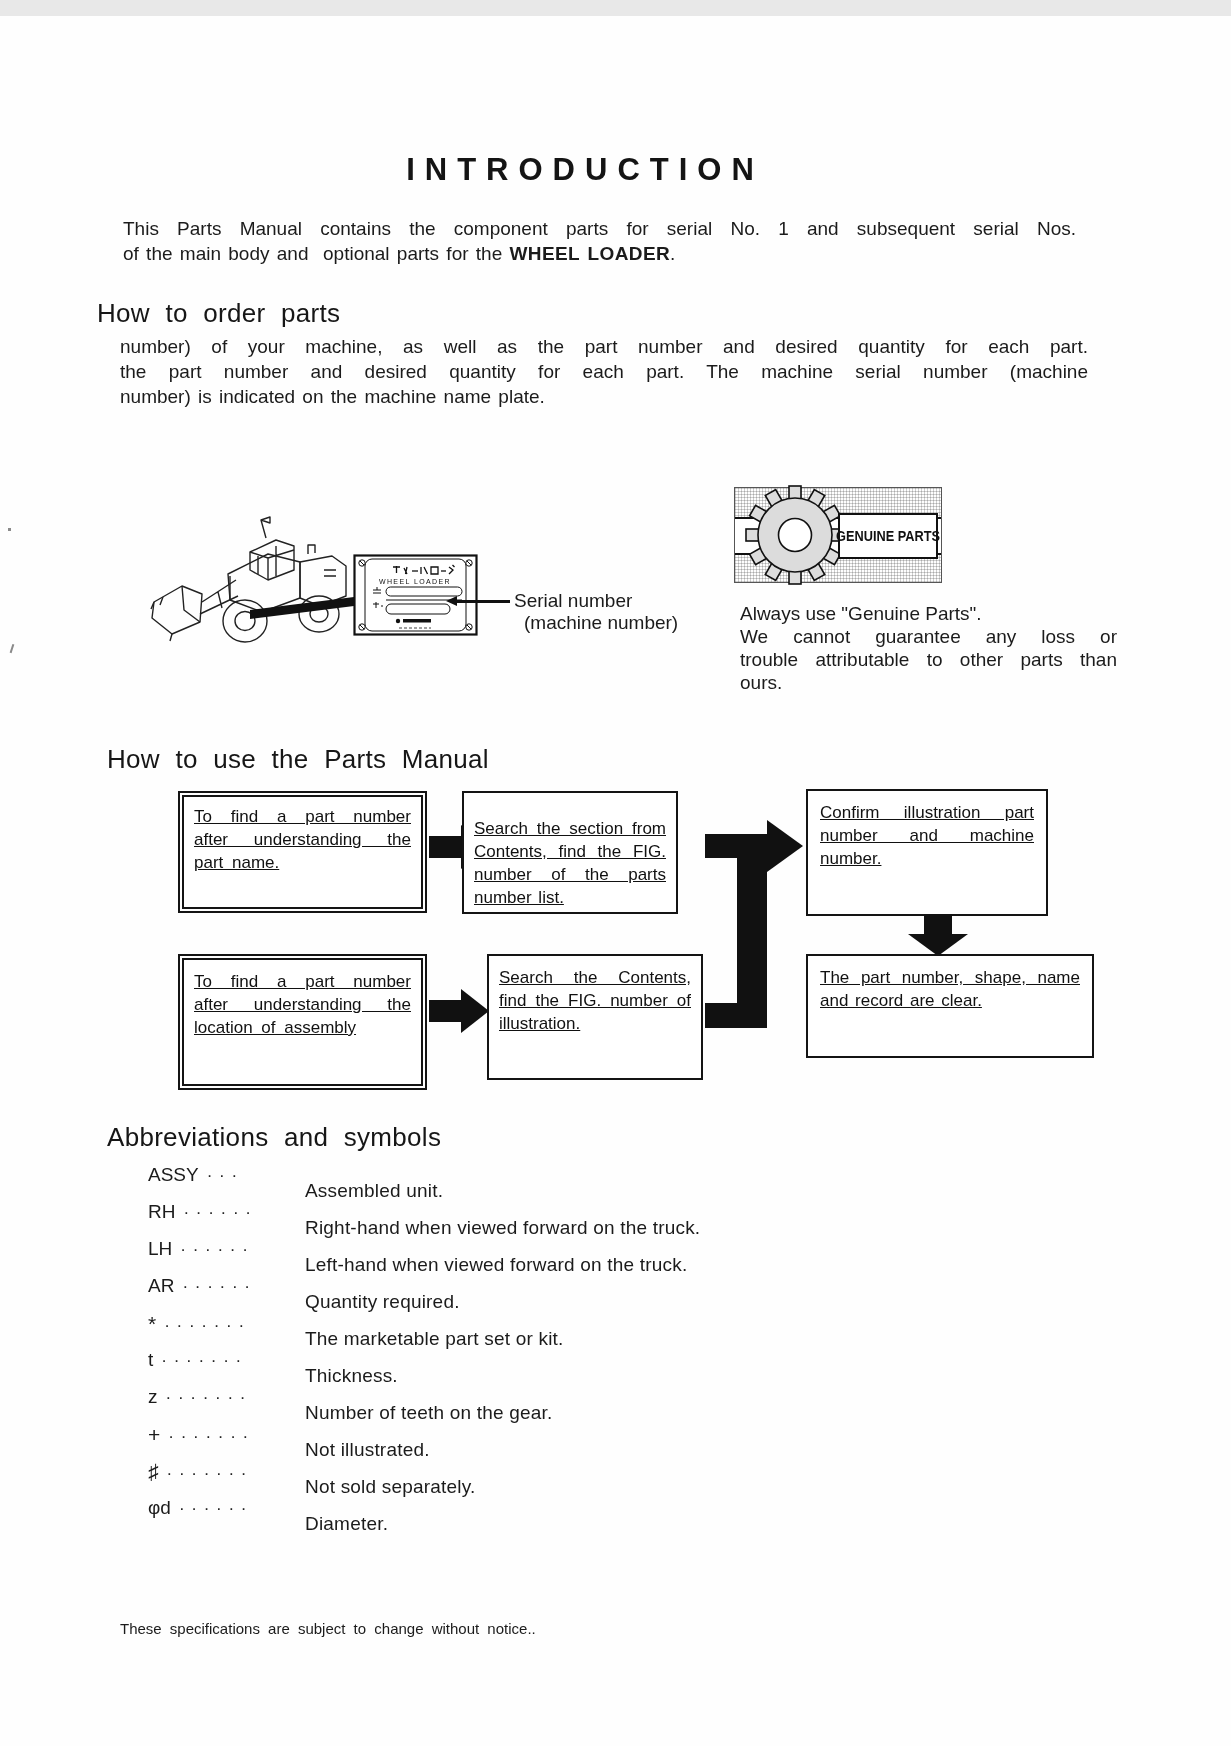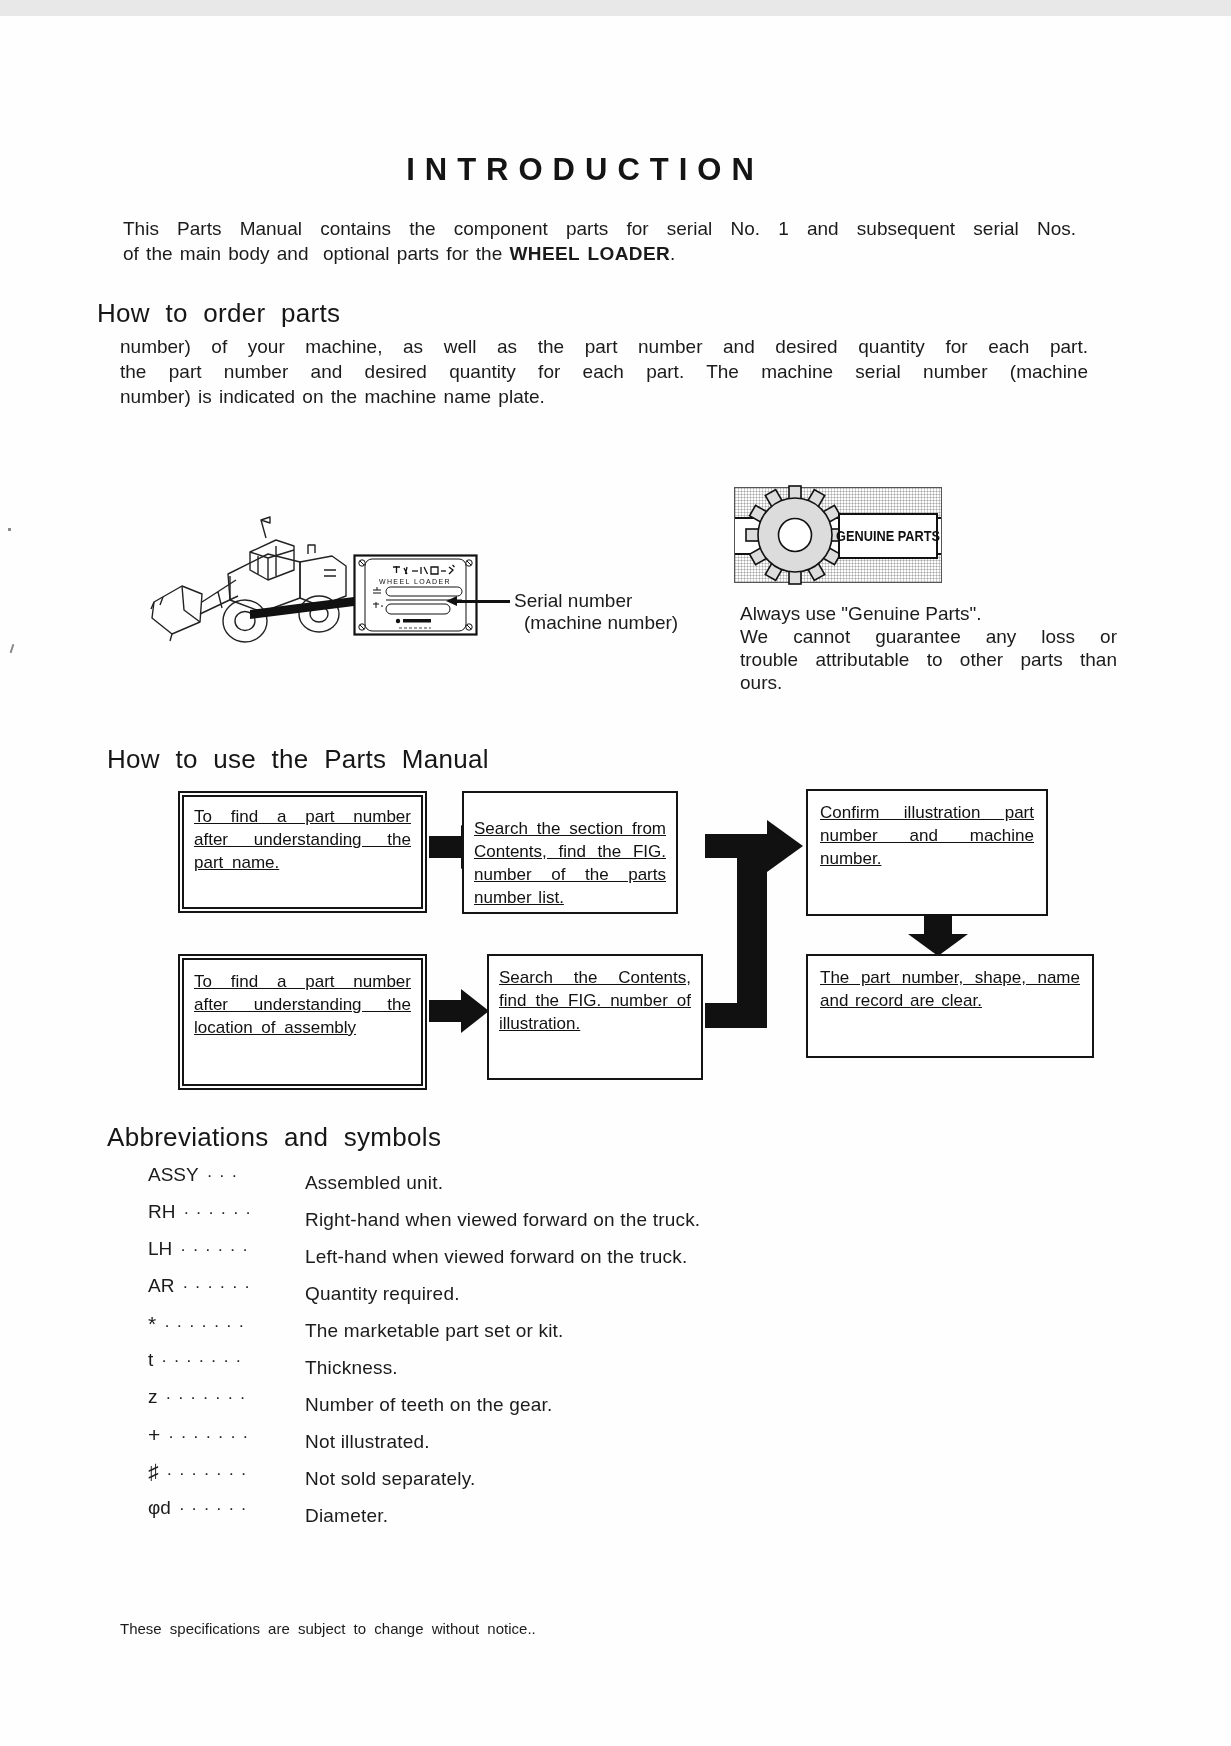--- a/index.html
+++ b/index.html
@@ -49,21 +49,21 @@
     font-size:17px;line-height:23px;text-align:justify;word-spacing:2px;color:#111;text-decoration:underline;}
   .dbl{outline:2px solid #141414;outline-offset:2px;}
   .bar{position:absolute;background:#111;}
   .tri{position:absolute;width:0;height:0;}
   
   .abbr-list{left:148px;top:1148px;width:840px;}
   .abbr-row{position:relative;height:37px;}
   .abbr-term{font-size:19px;color:#1b1b1b;}
   .abbr-sym{font-size:21px;}
   .abbr-dots{font-size:17px;letter-spacing:1px;margin-left:8px;color:#222;}
-  .abbr-desc{position:absolute;left:157px;top:8px;font-size:19px;letter-spacing:.2px;}
+  .abbr-desc{position:absolute;left:157px;top:16px;font-size:19px;letter-spacing:.2px;}
   .footer{left:120px;top:1604px;font-size:15px;word-spacing:4px;}
   .artifact{background:#8a8a8a;}
   svg text{font-family:"Liberation Sans","DejaVu Sans",sans-serif;}
 </style>
 </head>
 <body>
 
 <div class="page">
 
   <div class="abs doc-title">INTRODUCTION</div>

